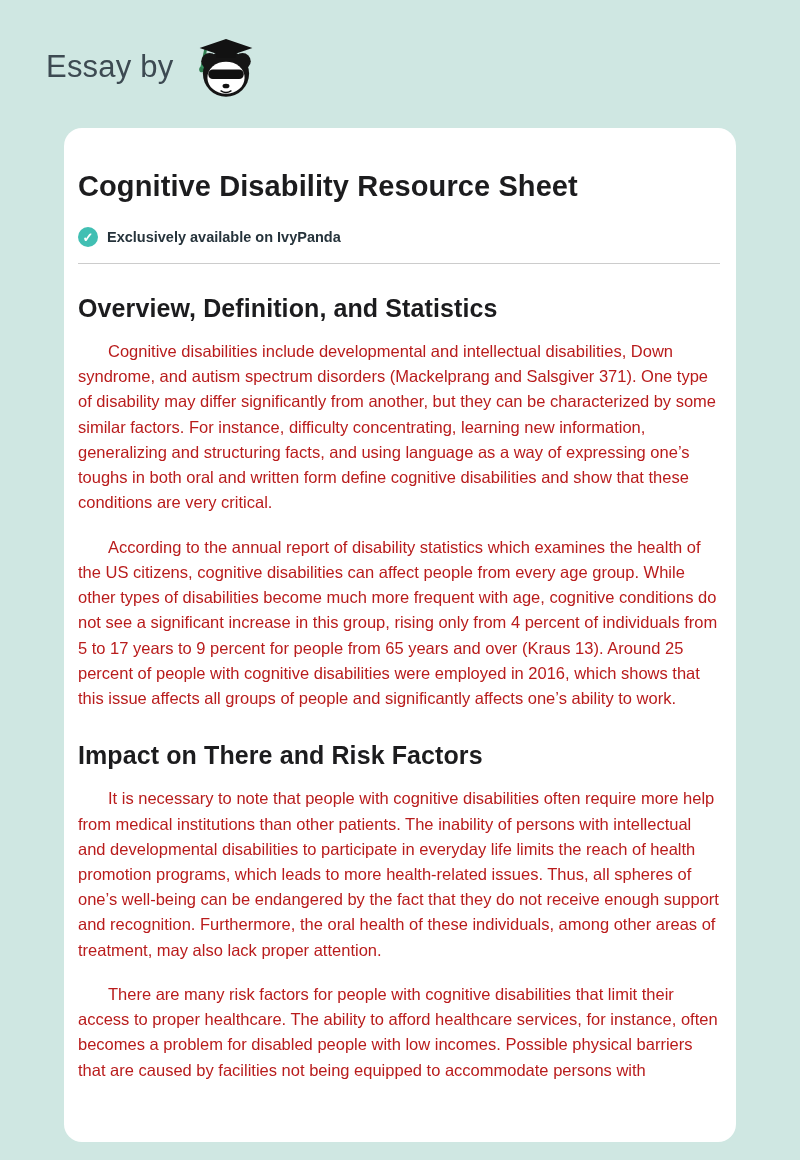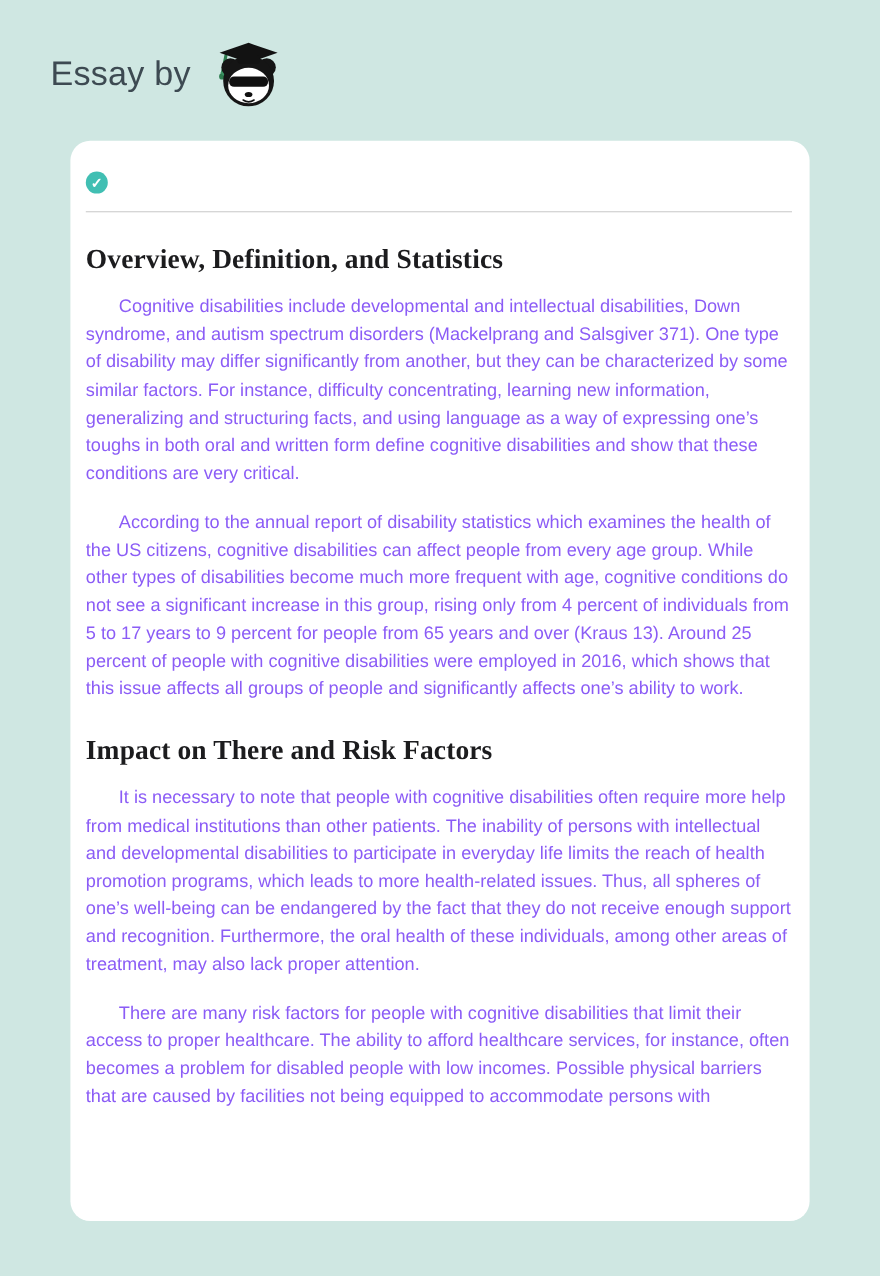--- a/index.html
+++ b/index.html
@@ -94,26 +94,25 @@
     border: 0;
     border-top: 1px solid #cccccc;
     margin: 0 0 10px 0;
   }
   .section-heading {
     font-size: 25px;
     font-weight: 700;
     color: #1c1c1e;
     margin: 30px 0 16px 0;
     letter-spacing: 0.1px;
-    font-family: Liberation Serif, serif;
   }
   .body-par {
     font-size: 16.5px;
     line-height: 1.53;
-    color: #8b5cf6;
+    color: #b91c1c;
     margin: 0 0 19px 0;
     text-indent: 30px;
   }
 </style>
 </head>
 <body>
 
 <div class="header">
   <span class="essay-by">Essay by</span>
   <span class="logo">
@@ -135,23 +134,25 @@
       <ellipse cx="40" cy="63" rx="4.2" ry="2.8" fill="#101010"></ellipse>
       <path d="M34 69 q6 4 12 0" stroke="#101010" stroke-width="1.8" fill="none" stroke-linecap="round"></path>
 
       <polygon points="40,6 72,17 40,28 8,17" fill="#121212"></polygon>
       <rect x="28" y="20" width="24" height="9" rx="2" fill="#121212"></rect>
     </svg>
   </span>
 </div>
 
 <div class="card">
+  <h1 class="doc-title">Cognitive Disability Resource Sheet</h1>
 
   <div class="badge-row">
     <span class="check-circle">✓</span>
+    <span class="badge-text">Exclusively available on IvyPanda</span>
   </div>
 
   <hr class="divider">
 
   <h2 class="section-heading">Overview, Definition, and Statistics</h2>
   <p class="body-par">Cognitive disabilities include developmental and intellectual disabilities, Down syndrome, and autism spectrum disorders (Mackelprang and Salsgiver 371). One type of disability may differ significantly from another, but they can be characterized by some similar factors. For instance, difficulty concentrating, learning new information, generalizing and structuring facts, and using language as a way of expressing one’s toughs in both oral and written form define cognitive disabilities and show that these conditions are very critical.</p>
   <p class="body-par">According to the annual report of disability statistics which examines the health of the US citizens, cognitive disabilities can affect people from every age group. While other types of disabilities become much more frequent with age, cognitive conditions do not see a significant increase in this group, rising only from 4 percent of individuals from 5 to 17 years to 9 percent for people from 65 years and over (Kraus 13). Around 25 percent of people with cognitive disabilities were employed in 2016, which shows that this issue affects all groups of people and significantly affects one’s ability to work.</p>
 
   <h2 class="section-heading">Impact on There and Risk Factors</h2>
   <p class="body-par">It is necessary to note that people with cognitive disabilities often require more help from medical institutions than other patients. The inability of persons with intellectual and developmental disabilities to participate in everyday life limits the reach of health promotion programs, which leads to more health-related issues. Thus, all spheres of one’s well-being can be endangered by the fact that they do not receive enough support and recognition. Furthermore, the oral health of these individuals, among other areas of treatment, may also lack proper attention.</p>

